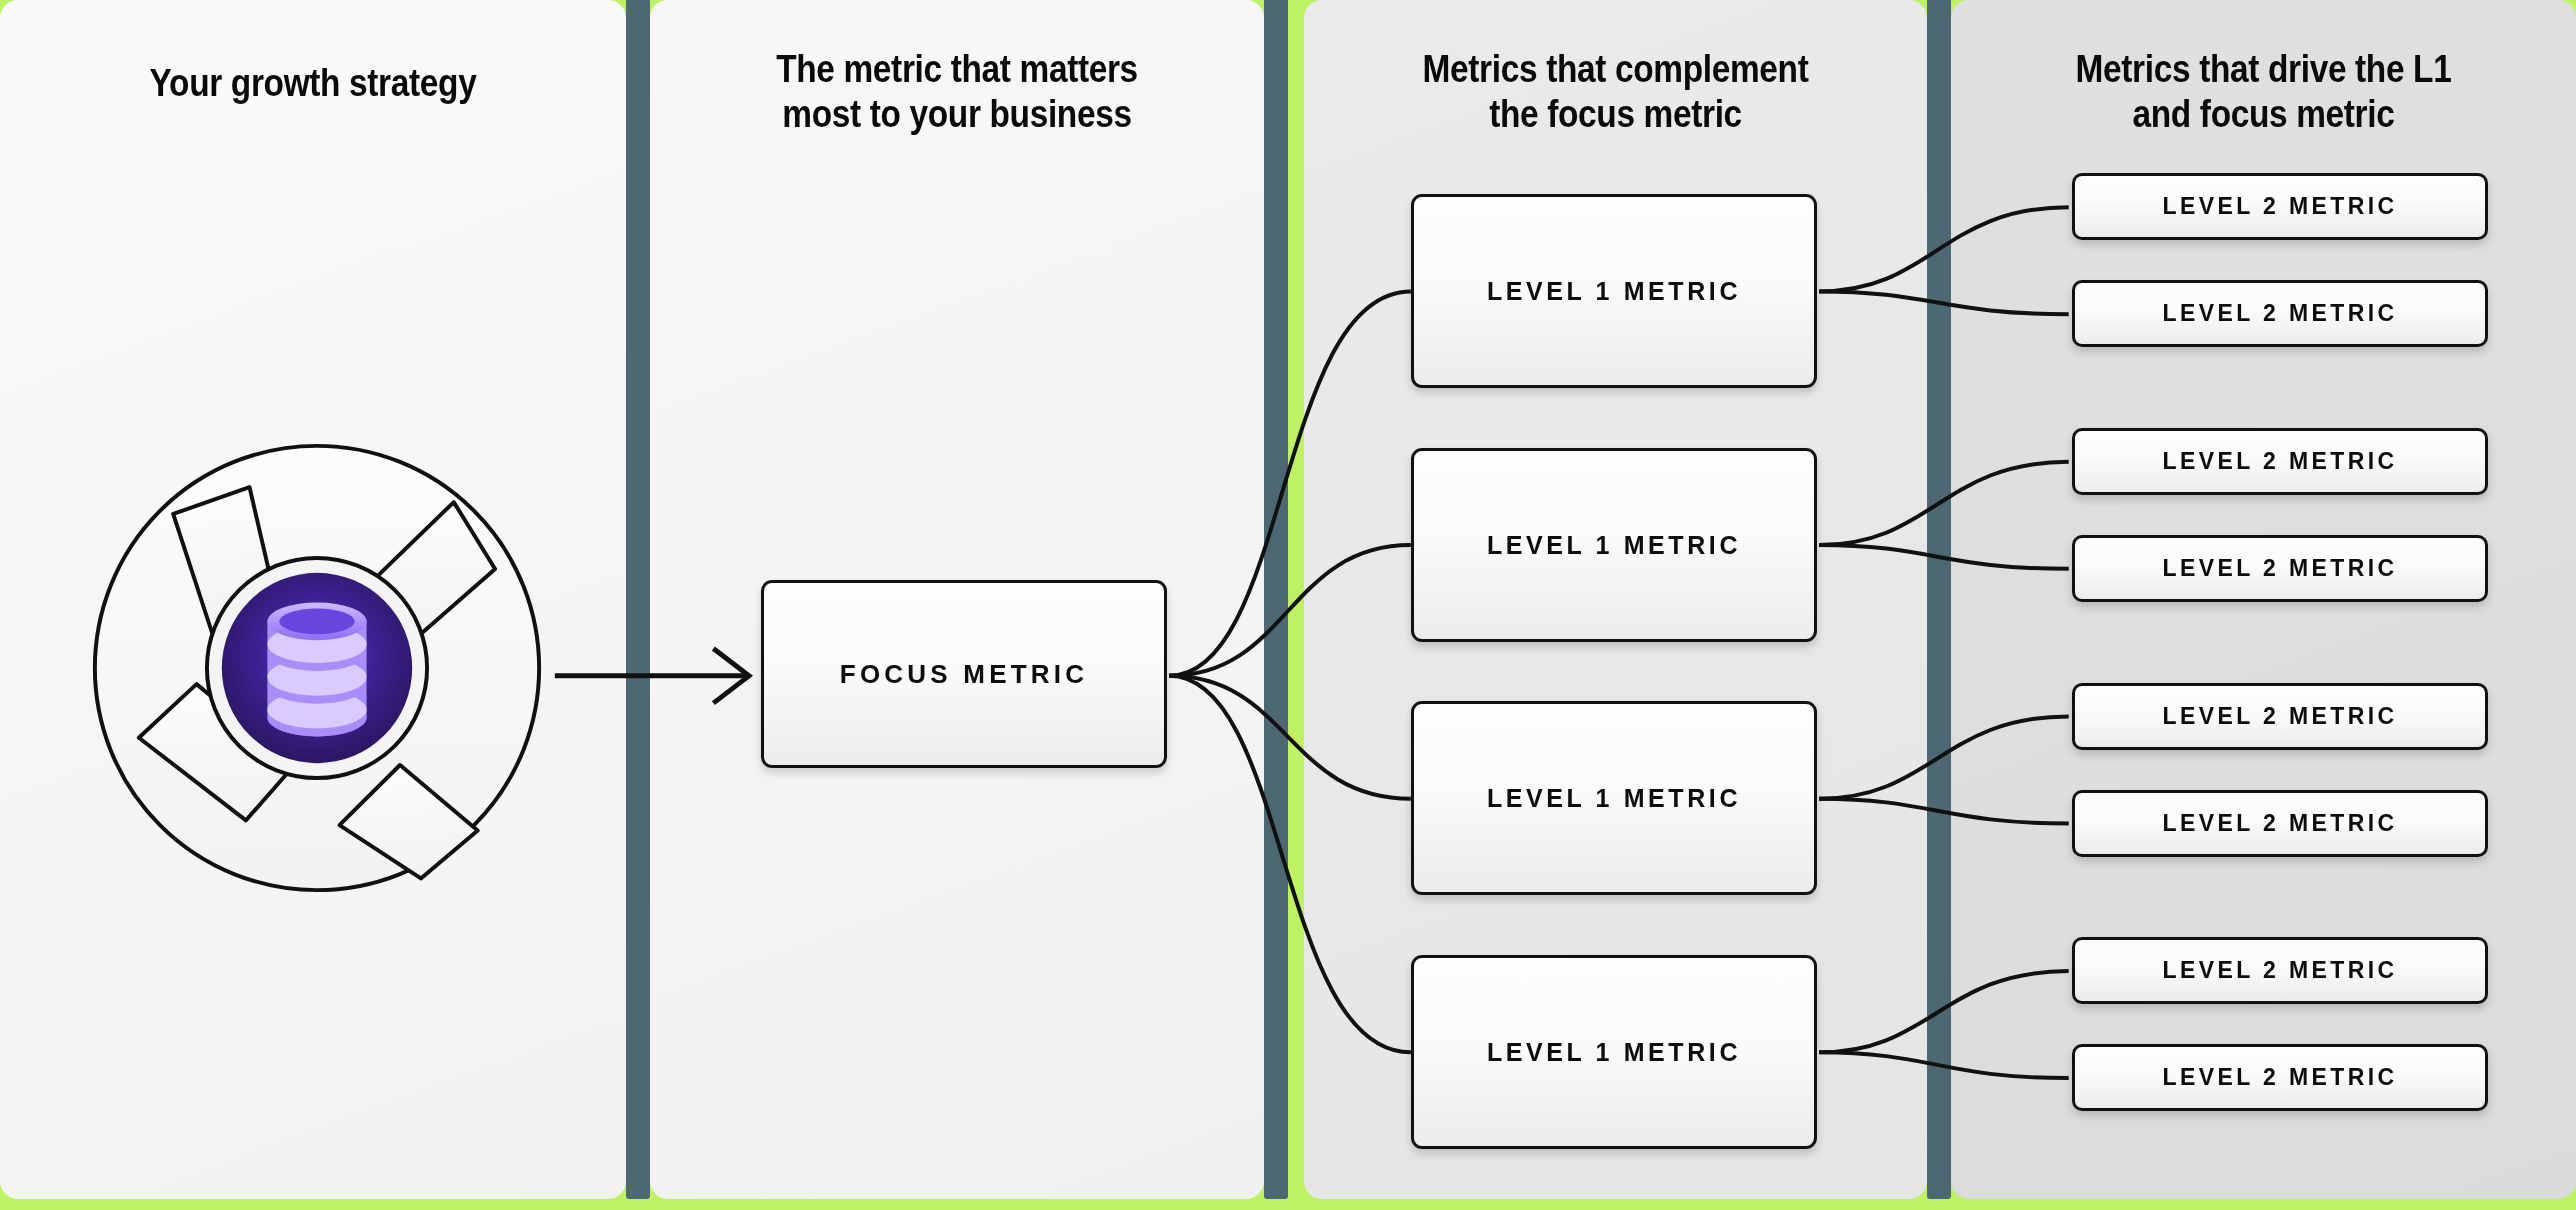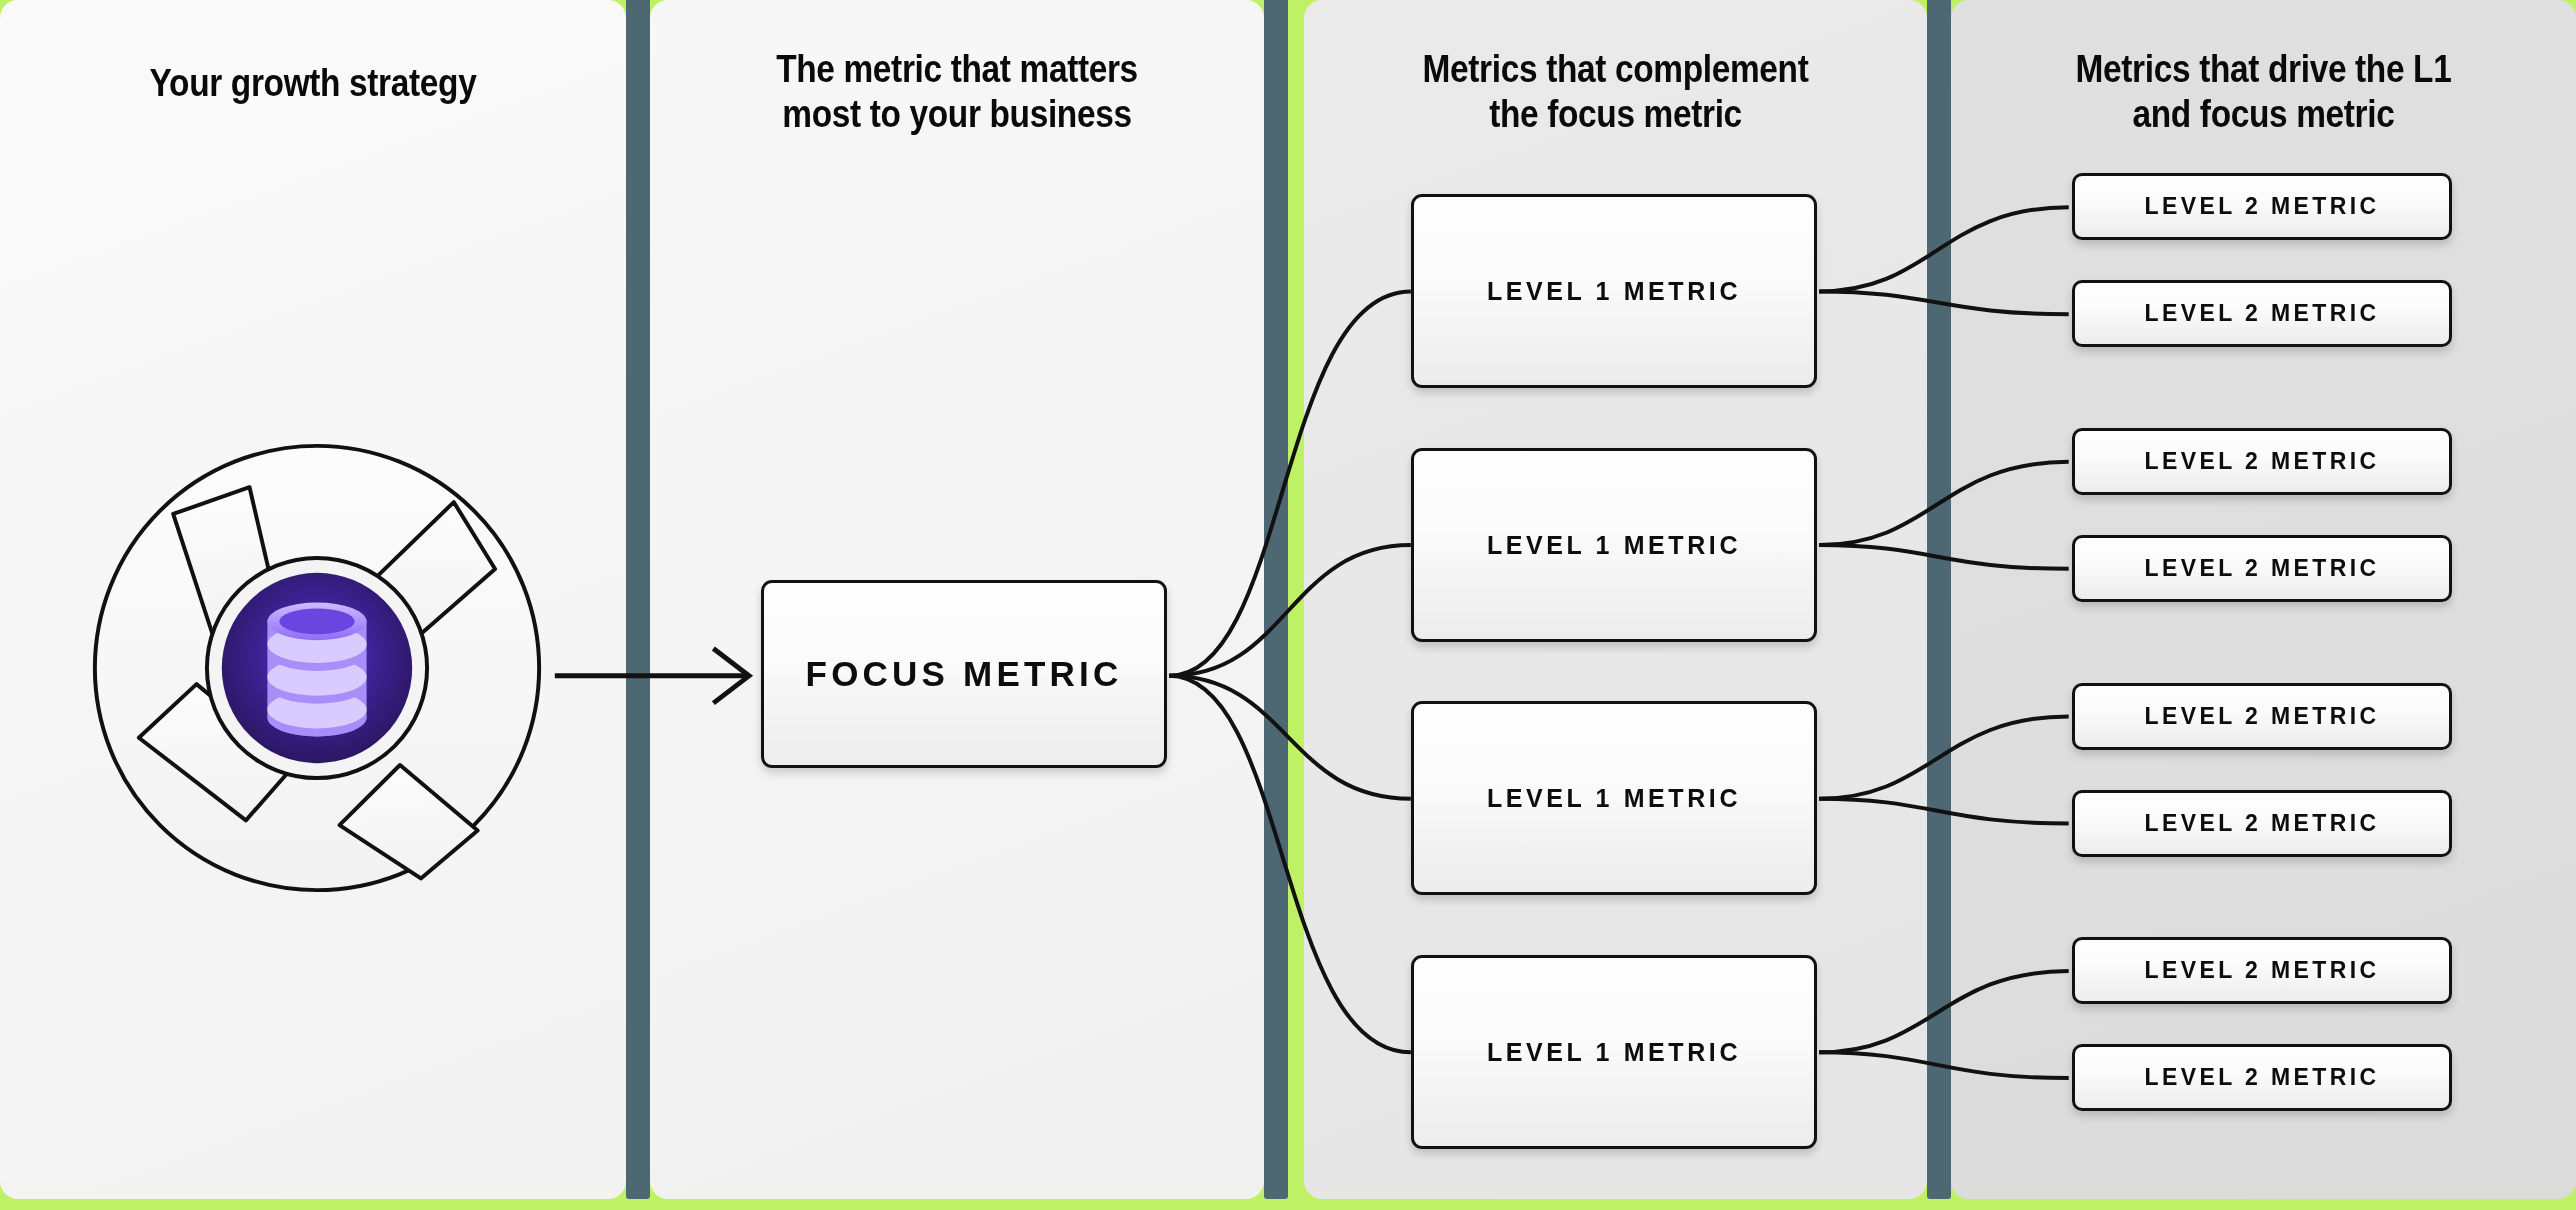--- a/index.html
+++ b/index.html
@@ -32,25 +32,25 @@
   
   #aperture{position:absolute;left:79px;top:430px;width:476px;height:476px;}
 
   
   .mbox{position:absolute;box-sizing:border-box;
         background:linear-gradient(180deg,#fdfdfd 0%,#fbfbfb 42%,#ececec 100%);
         border:3px solid #111;border-radius:11px;
         box-shadow:0 5px 9px rgba(0,0,0,.17);
         display:flex;align-items:center;justify-content:center;
         color:#0d0d0d;font-weight:700;letter-spacing:3.4px;white-space:nowrap;}
-  .mbox.focus{left:761px;top:580px;width:406px;height:188px;font-size:35px;letter-spacing:4.2px;}
+  .mbox.focus{left:761px;top:580px;width:406px;height:188px;font-size:26px;letter-spacing:4.2px;}
   .mbox.l1{left:1411px;width:406px;height:194px;font-size:25px;letter-spacing:3.6px;}
   .mbox.l1.n1{top:194px;} .mbox.l1.n2{top:448px;}
   .mbox.l1.n3{top:701px;} .mbox.l1.n4{top:955px;}
-  .mbox.l2{left:2072px;width:380px;height:67px;font-size:23px;letter-spacing:3.4px;border-width:3px;border-radius:10px;}
+  .mbox.l2{left:2072px;width:416px;height:67px;font-size:23px;letter-spacing:3.4px;border-width:3px;border-radius:10px;}
 
   
   #wires{position:absolute;left:0;top:0;width:2576px;height:1211px;pointer-events:none;}
   #wires path{fill:none;stroke:#111;stroke-width:4;}
   #wires .arrow{stroke-width:5;}
   #wires .head{fill:none;stroke:#111;stroke-width:5;stroke-linecap:square;stroke-linejoin:miter;}
 </style>
 </head>
 <body>
 

